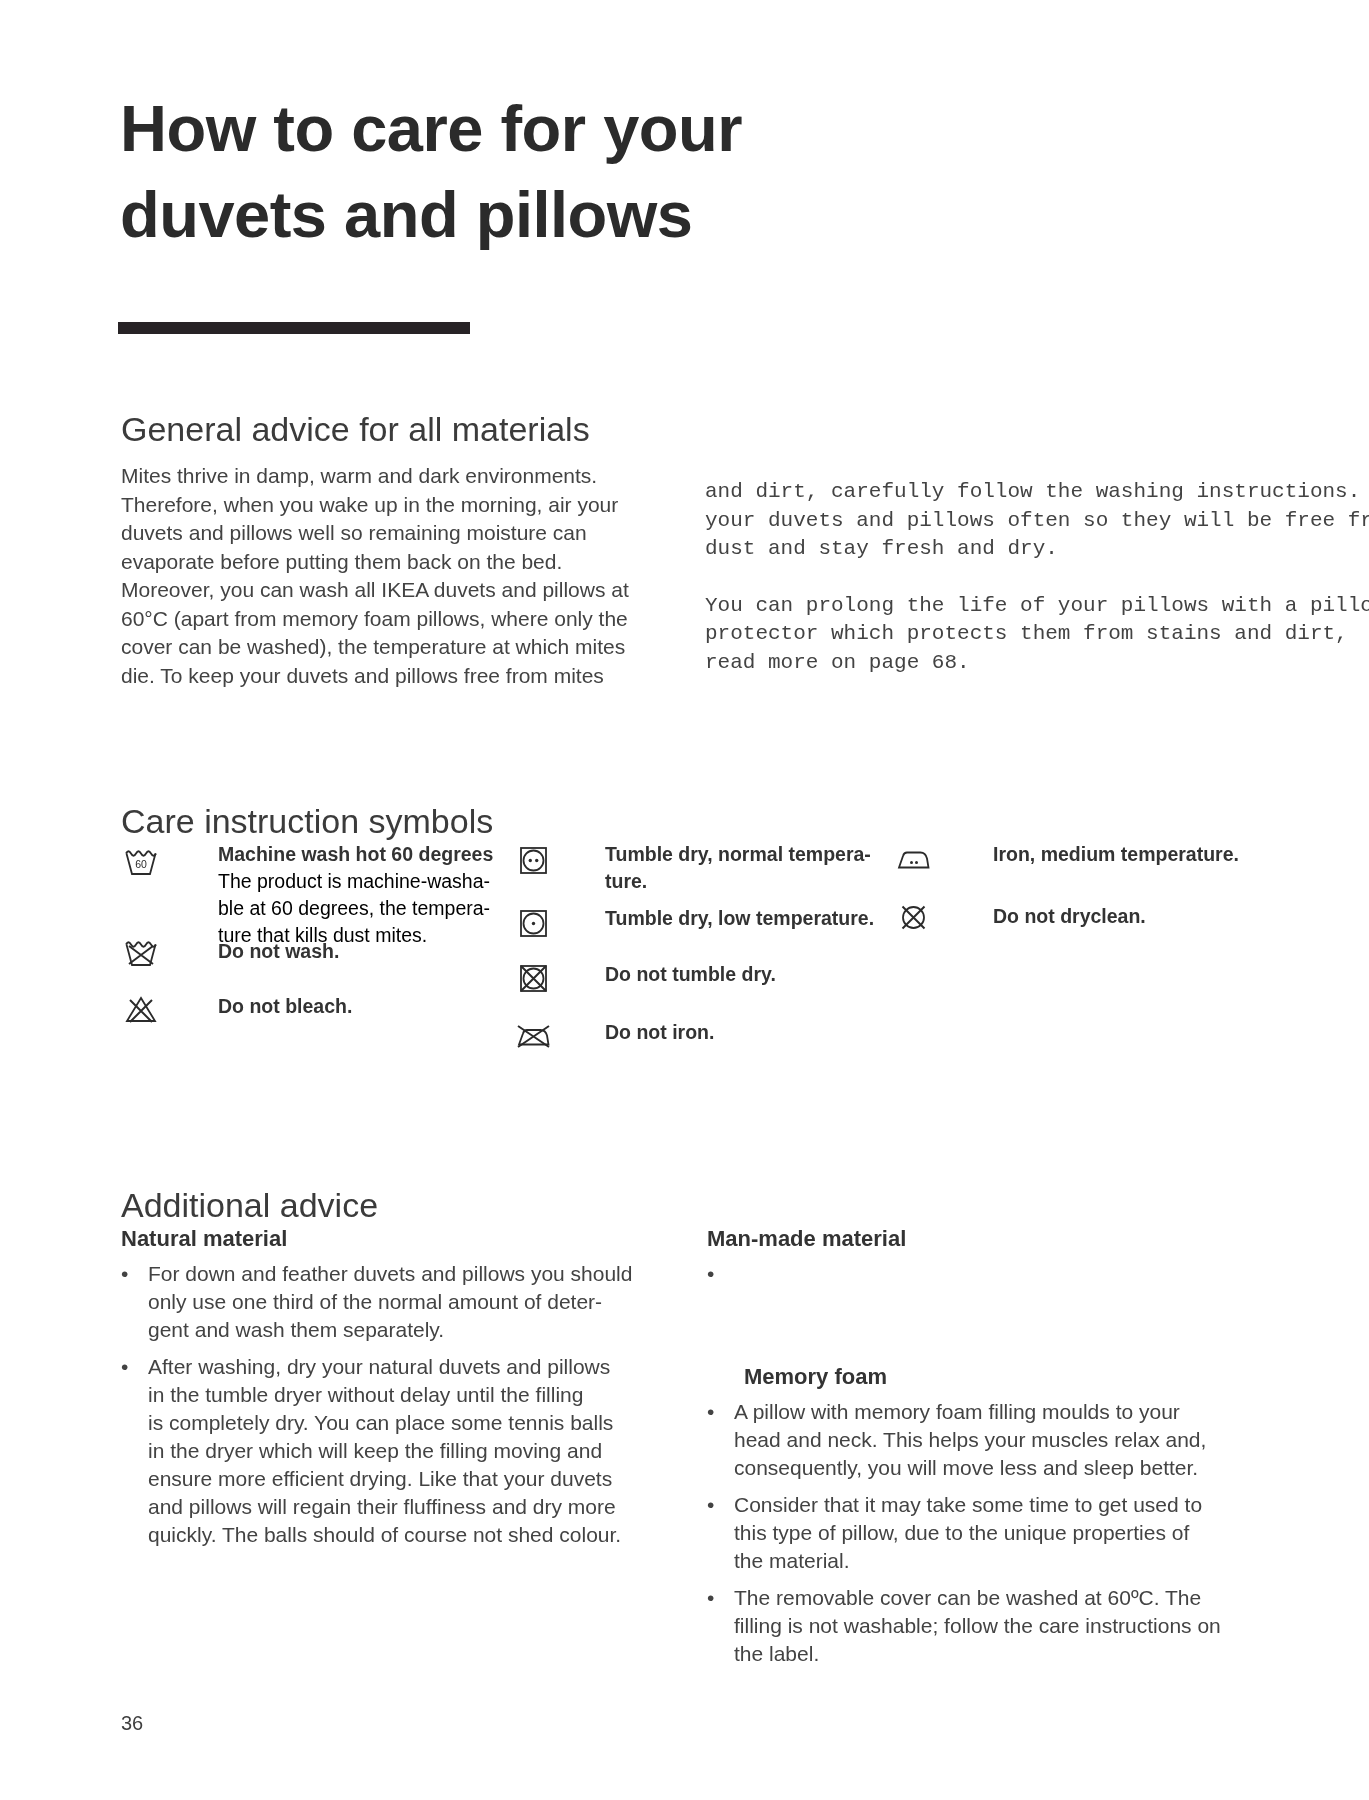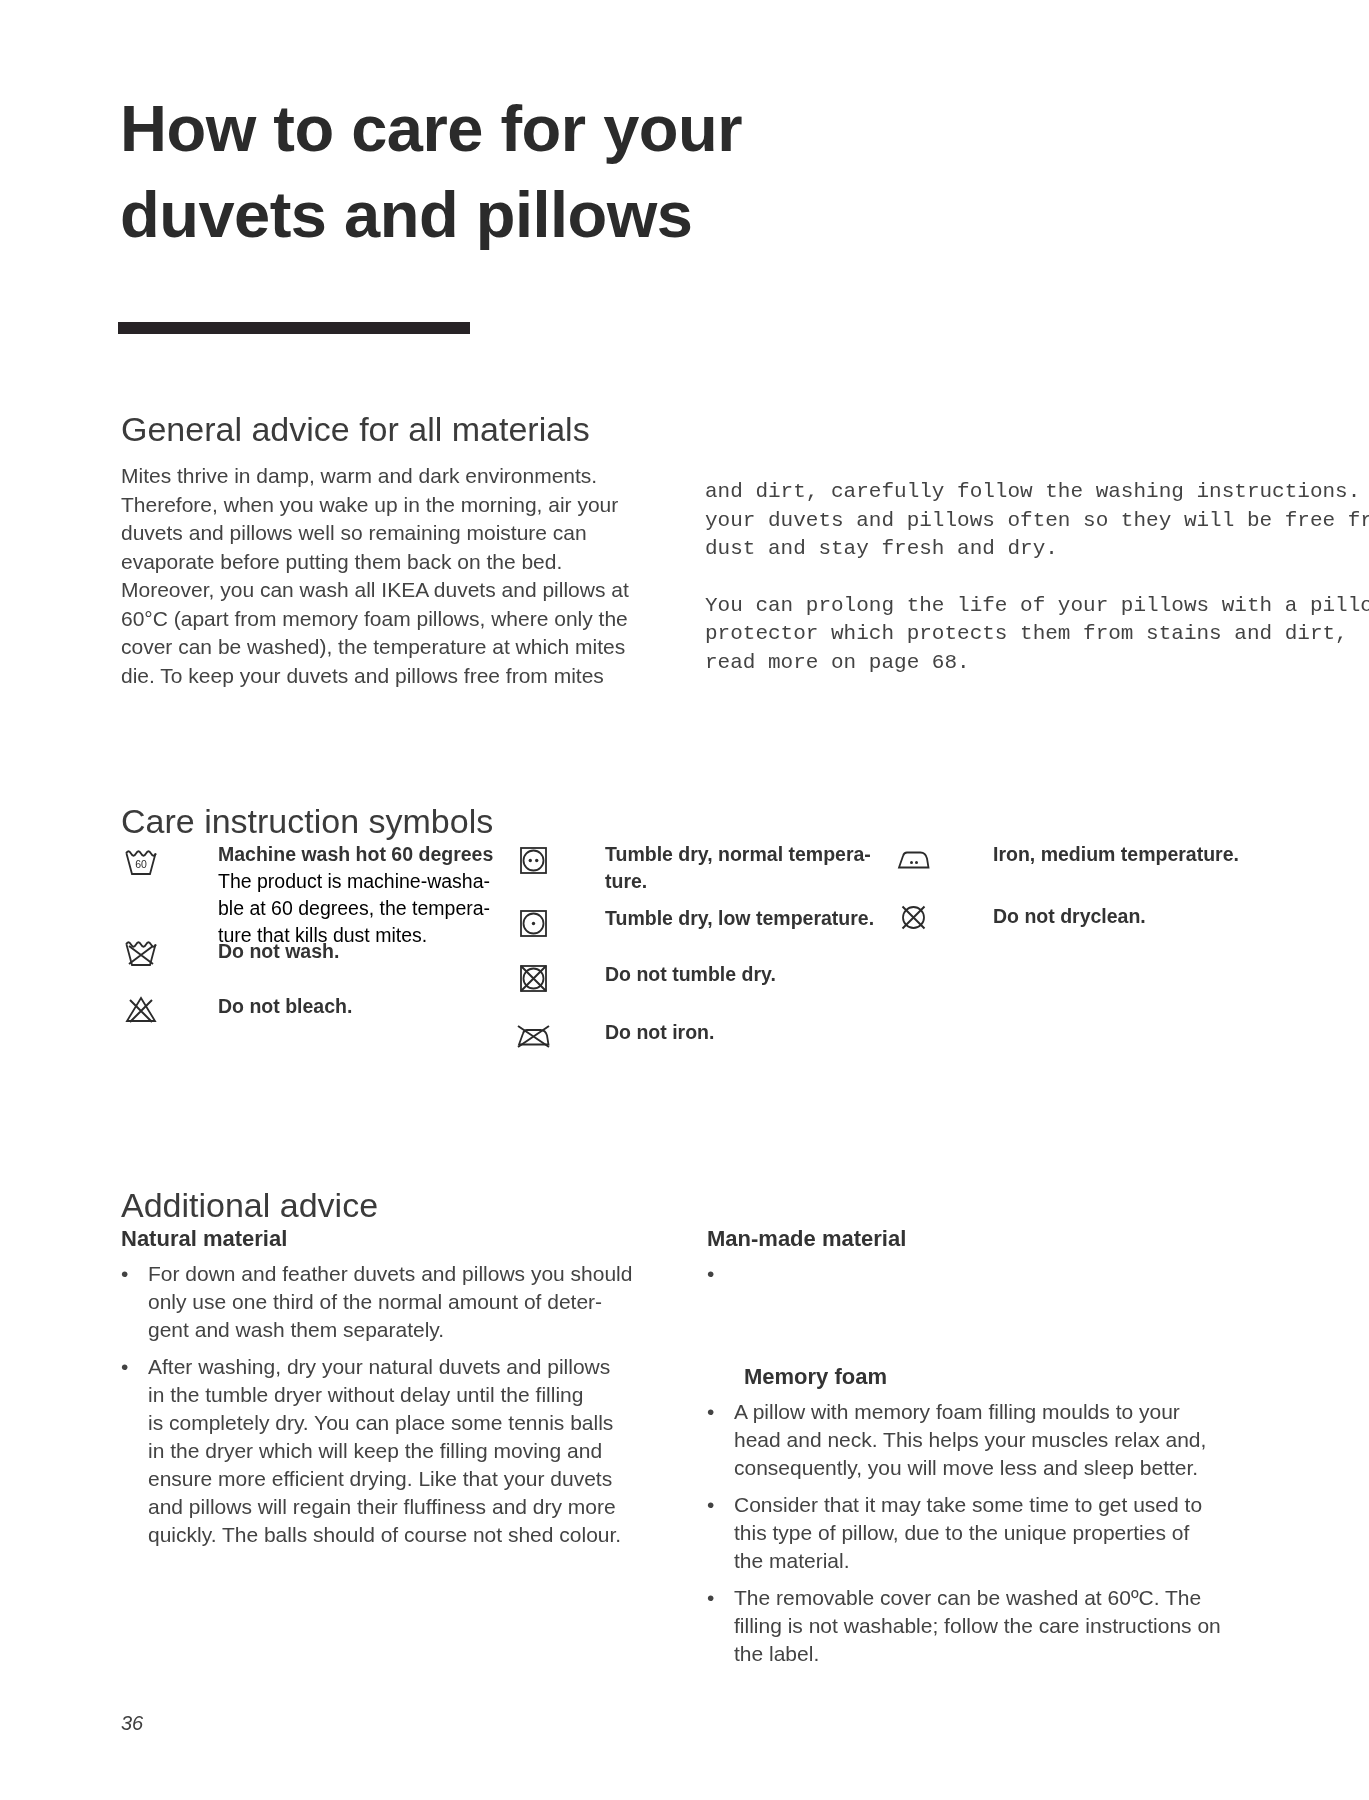--- a/index.html
+++ b/index.html
@@ -24,21 +24,21 @@
   #gen-right .para2{margin-top:28px;}
   .sym-label{font-size:19.5px;font-weight:700;color:#333333;line-height:27px;}
   .sym-desc{font-size:19.5px;font-weight:400;color:#000000;line-height:27px;}
   .sym-icon svg{display:block;}
   .subhead{font-size:22px;font-weight:700;color:#333333;white-space:pre;}
   .bullets{width:590px;}
   .bullet{display:flex;align-items:flex-start;}
   .bullet + .bullet{margin-top:9px;}
   .bullet .dot{width:27px;flex:0 0 27px;font-size:21px;line-height:28px;color:#434343;}
   .bullet .btext{font-size:21px;line-height:28px;color:#434343;white-space:pre;}
-  .page-number{left:121px;top:1712px;font-size:20px;color:#3f3f3f;font-style:italic;}
+  .page-number{left:121px;top:1712px;font-size:20px;color:#3f3f3f;}
   .ic{stroke:#2b2b2b;stroke-width:1.8;fill:none;}
   .icx{stroke:#2b2b2b;stroke-width:2;fill:none;}
   .icd{fill:#2b2b2b;stroke:none;}
 </style>
 </head>
 <body>
 
 <div class="abs page-title">How to care for your
 duvets and pillows</div>
 <div class="abs rule"></div>

